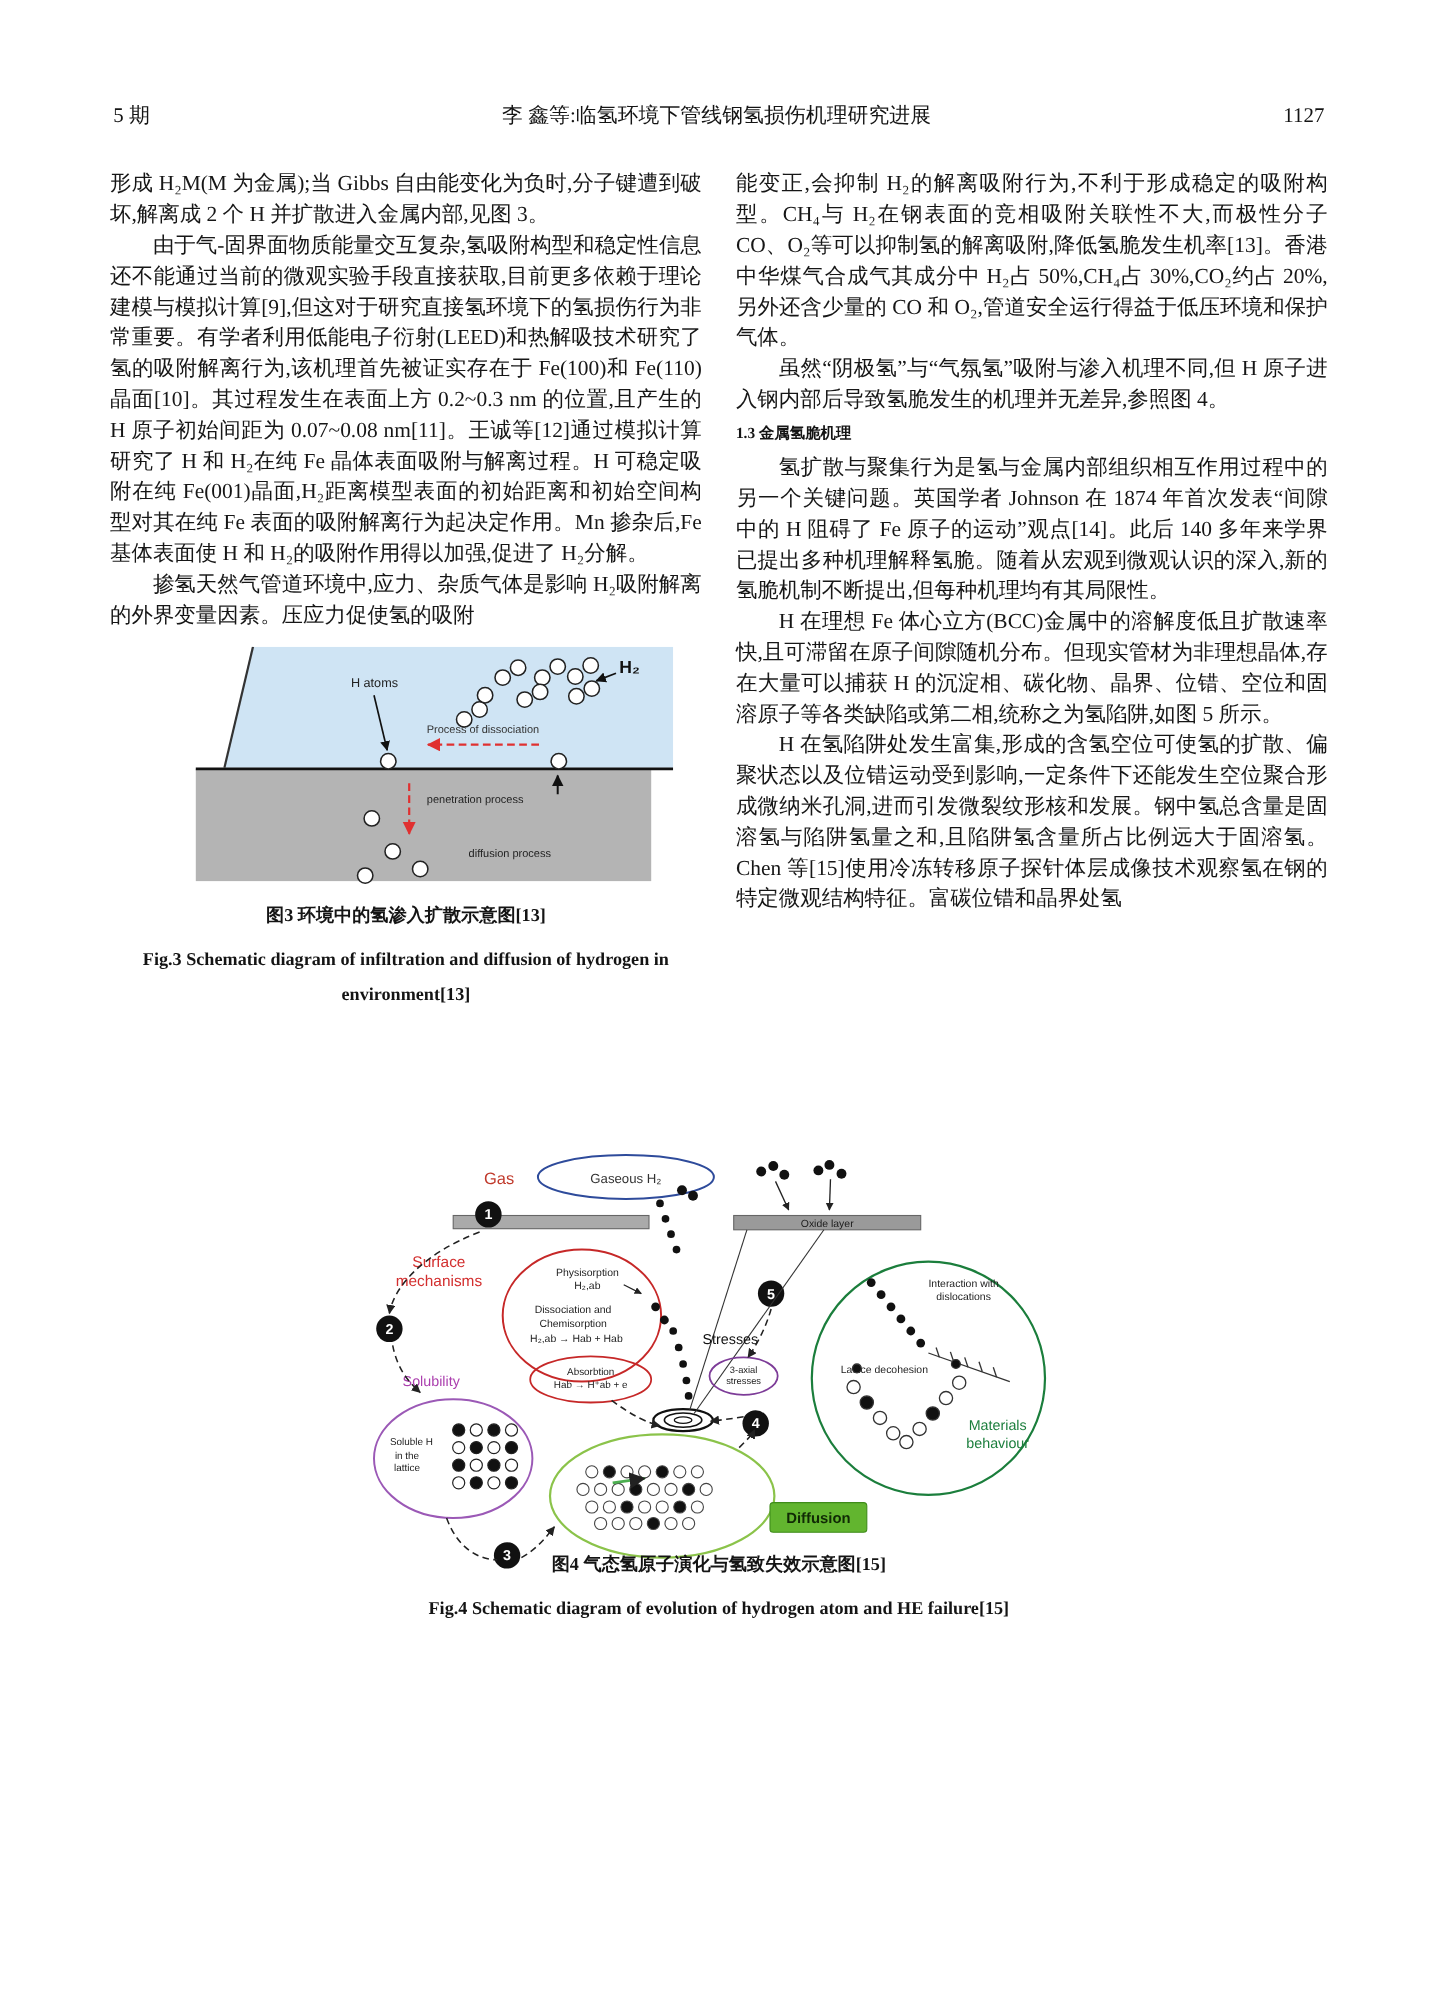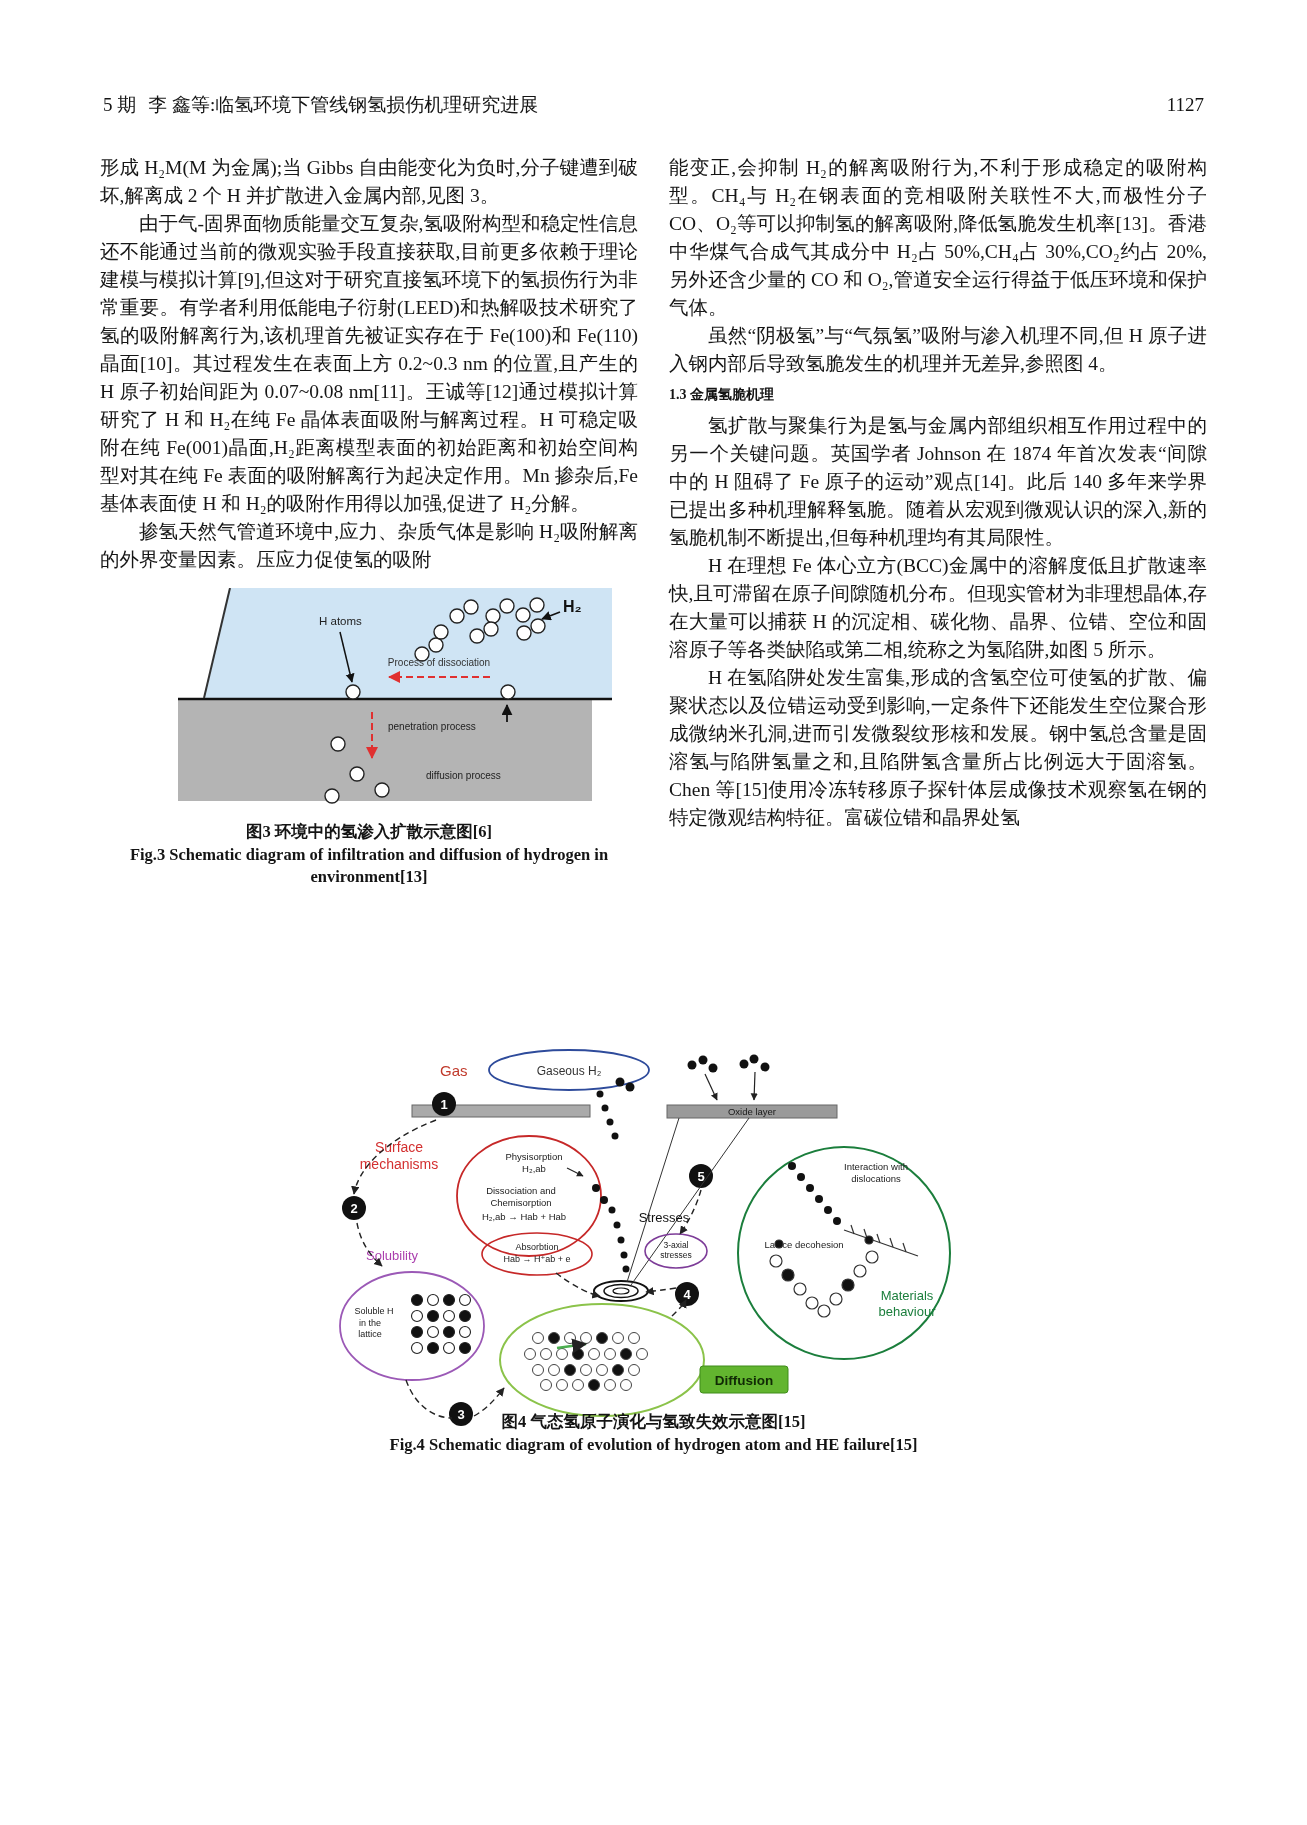--- a/index.html
+++ b/index.html
@@ -7,39 +7,39 @@
   .page {
     position:relative; width:1307px; height:1825px; background:#ffffff;
     margin:0 auto; overflow:hidden;
     font-family:"Liberation Serif","DejaVu Serif",serif; color:#141414;
   }
   .header {
     position:absolute; top:92px; left:103px; right:103px;
     display:flex; justify-content:space-between; align-items:baseline;
     font-size:19px;
   }
-  .header .mid { flex:1; text-align:left;padding-left:12px; }
+  .header .mid { flex:1; text-align:center; }
   .columns {
     position:absolute; top:154px; left:100px; width:1107px;
     display:flex; gap:31px;
   }
   .col { width:538px; }
   .para {
     font-size:19.5px; line-height:28px; text-align:justify;
     text-justify:inter-ideograph; text-indent:2em; color:#161616;
   }
   .para.noindent { text-indent:0; }
   .section-heading {
     font-size:14px; line-height:30px; font-weight:bold; margin:2px 0;
   }
   .fig3-wrap { margin-top:14px; text-align:right; }
   .fig3-wrap svg { display:block; margin:0 auto; }
   .fig-caption { text-align:center; margin-top:10px; }
   .fig-caption-cn { font-weight:bold; font-size:16.5px; line-height:24px; }
-  .fig-caption-en { font-weight:bold; font-size:16.5px; line-height:22px; max-width:480px; margin:0 auto 0; }
+  .fig-caption-en { font-weight:bold; font-size:16.5px; line-height:32px; max-width:480px; margin:12px auto 0; }
   .fig4-block { position:absolute; top:1048px; left:0; width:100%; text-align:center; }
   .fig4-block svg { display:inline-block; }
   .fig4-captions { position:absolute; top:1410px; left:0; width:100%; text-align:center; }
   .fig4-captions .fig-caption-en { max-width:620px; }
   svg text { font-family:"Liberation Sans","DejaVu Sans",sans-serif; }
 </style>
 </head>
 <body>
 
 <div class="page">
@@ -102,21 +102,21 @@
           <line x1="214" y1="44" x2="226" y2="94" stroke="#111" stroke-width="1.5" marker-end="url(#f3a)"></line>
           <text x="313" y="78" font-size="10" text-anchor="middle" fill="#333">Process of dissociation</text>
           <line x1="364" y1="89" x2="263" y2="89" stroke="#e03030" stroke-width="2" stroke-dasharray="7 4" marker-end="url(#f3r)"></line>
           <line x1="381" y1="134" x2="381" y2="117" stroke="#111" stroke-width="1.8" marker-end="url(#f3a)"></line>
           <line x1="246" y1="124" x2="246" y2="170" stroke="#e03030" stroke-width="2" stroke-dasharray="7 4" marker-end="url(#f3r)"></line>
           <text x="262" y="142" font-size="10" fill="#222">penetration process</text>
           <text x="300" y="191" font-size="10" fill="#222">diffusion process</text>
         </svg>
       </div>
       <div class="fig-caption">
-        <div class="fig-caption-cn">图3 环境中的氢渗入扩散示意图[6]</div>
+        <div class="fig-caption-cn">图3 环境中的氢渗入扩散示意图[13]</div>
         <div class="fig-caption-en">Fig.3 Schematic diagram of infiltration and diffusion of hydrogen in environment[13]</div>
       </div>
     </div>
 
     <div class="col">
       <p class="para noindent">能变正,会抑制 H₂的解离吸附行为,不利于形成稳定的吸附构型。CH₄与 H₂在钢表面的竞相吸附关联性不大,而极性分子 CO、O₂等可以抑制氢的解离吸附,降低氢脆发生机率[13]。香港中华煤气合成气其成分中 H₂占 50%,CH₄占 30%,CO₂约占 20%,另外还含少量的 CO 和 O₂,管道安全运行得益于低压环境和保护气体。</p>
       <p class="para">虽然“阴极氢”与“气氛氢”吸附与渗入机理不同,但 H 原子进入钢内部后导致氢脆发生的机理并无差异,参照图 4。</p>
       <div class="section-heading">1.3 金属氢脆机理</div>
       <p class="para">氢扩散与聚集行为是氢与金属内部组织相互作用过程中的另一个关键问题。英国学者 Johnson 在 1874 年首次发表“间隙中的 H 阻碍了 Fe 原子的运动”观点[14]。此后 140 多年来学界已提出多种机理解释氢脆。随着从宏观到微观认识的深入,新的氢脆机制不断提出,但每种机理均有其局限性。</p>
       <p class="para">H 在理想 Fe 体心立方(BCC)金属中的溶解度低且扩散速率快,且可滞留在原子间隙随机分布。但现实管材为非理想晶体,存在大量可以捕获 H 的沉淀相、碳化物、晶界、位错、空位和固溶原子等各类缺陷或第二相,统称之为氢陷阱,如图 5 所示。</p>

